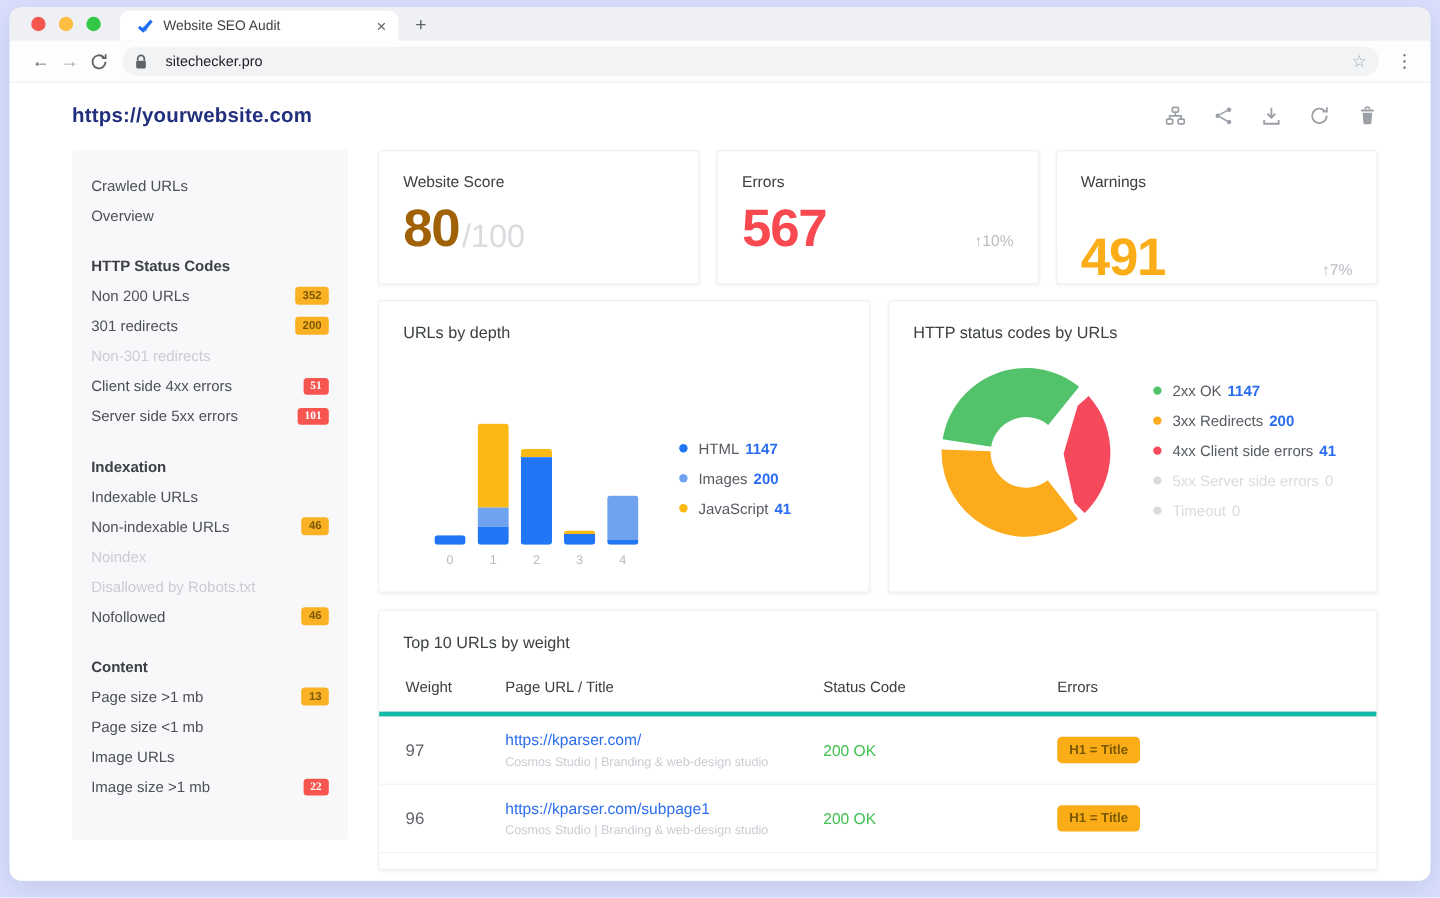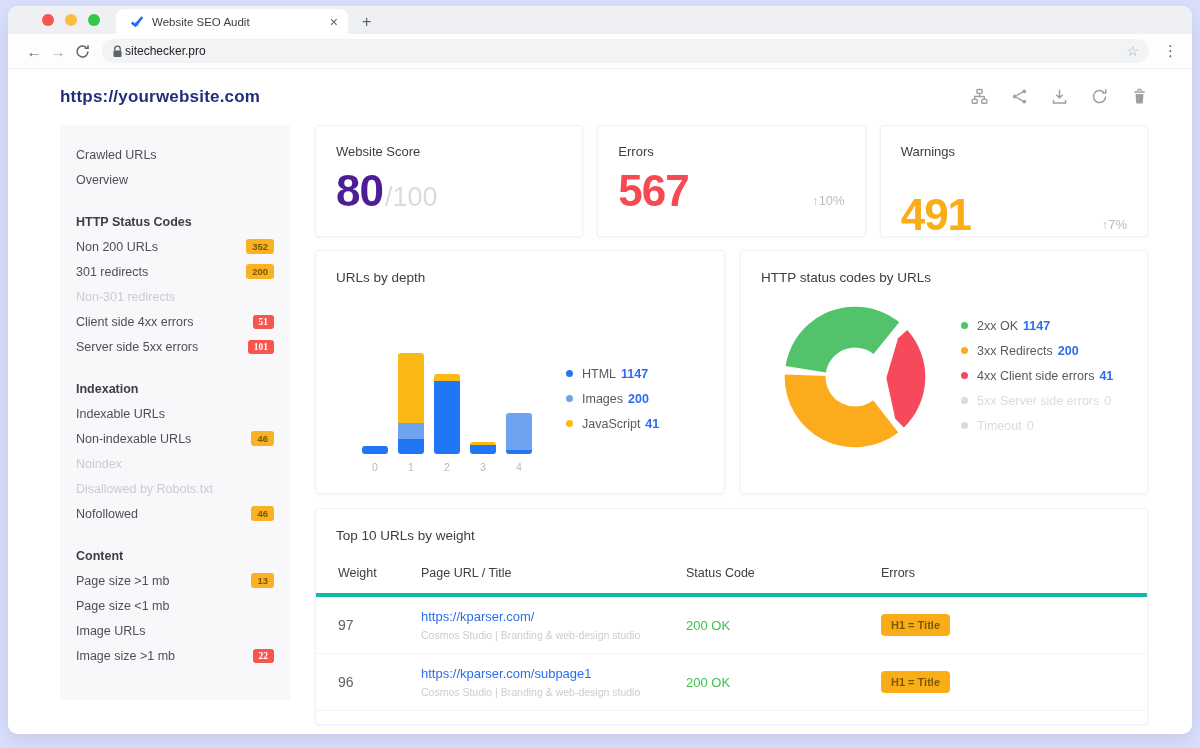--- a/index.html
+++ b/index.html
@@ -4,40 +4,40 @@
 <style>
   * { margin:0; padding:0; box-sizing:border-box; }
   html,body { width:1200px; height:748px; overflow:hidden; }
   body { font-family:"Liberation Sans","DejaVu Sans",sans-serif; background:#DAE0FC; }
 
   .page { width:1200px; height:748px; padding:6px 8px 14px; }
   .browser { width:100%; height:728px; border-radius:10px; overflow:hidden;
              box-shadow:0 6px 24px rgba(50,60,140,.14); display:flex; flex-direction:column; background:#fff; }
 
   
-  .tabstrip { height:28px; background:#EEF0F4; display:flex; align-items:flex-end; padding-left:34px; flex-shrink:0; }
+  .tabstrip { height:28px; background:#EEF0F4; display:flex; align-items:flex-end; padding-left:18px; flex-shrink:0; }
   .traffic { display:flex; gap:11px; align-items:center; height:28px; margin-right:16px; }
   .tl { width:12px; height:12px; border-radius:50%; display:inline-block; }
   .tl.red { background:#F5564D; } .tl.yellow { background:#FDBD40; } .tl.green { background:#33C748; }
   .tab { width:232px; height:25px; background:#fff; border-radius:8px 8px 0 0;
          display:flex; align-items:center; padding:0 10px 0 14px; }
   .tab-fav { width:14px; height:14px; margin-right:8px; flex-shrink:0; }
   .tab-title { font-size:11.5px; color:#3C4043; white-space:nowrap; overflow:hidden; flex:1; }
   .tab-close { font-size:14px; color:#5F6368; margin-left:8px; line-height:1; }
   .newtab { font-size:16px; color:#5F6368; margin:0 0 4px 14px; line-height:1; }
 
   
   .toolbar { height:34px; background:#FDFDFE; display:flex; align-items:center; padding:0 14px 0 14px;
              box-shadow:0 1px 0 rgba(40,50,80,.07); flex-shrink:0; position:relative; z-index:2; }
   .nav-ic { font-size:15px; line-height:1; width:24px; text-align:center; }
   .nav-back { color:#5F6368; } .nav-fwd { color:#9FA4AA; }
   .nav-reload { width:24px; display:flex; justify-content:center; }
   .urlpill { flex:1; height:24px; background:#F1F3F4; border-radius:12px; display:flex; align-items:center;
              padding:0 10px; margin:0 8px 0 8px; }
-  .url-text { font-size:12px; color:#202124; margin-left:2px; }
+  .url-text { font-size:12px; color:#202124; margin-left:15px; }
   .star { margin-left:auto; font-size:14px; color:#A9AEB4; line-height:1; }
   .kebab { font-size:15px; color:#5F6368; margin-left:6px; }
 
   
   .content { flex:1; background:#fff; padding:0 44px 0 52px; overflow:hidden; }
   .apph { height:57px; display:flex; align-items:center; justify-content:space-between; }
   .site-title { font-size:17px; font-weight:bold; color:#222F7D; letter-spacing:.2px; }
   .apph-icons { display:flex; gap:23px; align-items:center; }
   .apph-icons svg { display:block; }
 
@@ -247,21 +247,21 @@
                 <span class="sb-badge red">22</span>
               </div>
             </div>
           </aside>
 
         <main class="main">
           <div class="stats-row">
             <section class="card stat-card">
               <div class="stat-label">Website Score</div>
               <div class="stat-valrow">
-                <span class="stat-value" style="color: #4c1d95;">80</span>
+                <span class="stat-value" style="color: #a16207;">80</span>
                 <span class="stat-suffix">/100</span>
                 <span class="stat-delta"></span>
               </div>
             </section>
             <section class="card stat-card">
               <div class="stat-label">Errors</div>
               <div class="stat-valrow">
                 <span class="stat-value" style="color: rgb(247, 73, 79);">567</span>
                 <span class="stat-suffix"></span>
                 <span class="stat-delta">↑10%</span>

